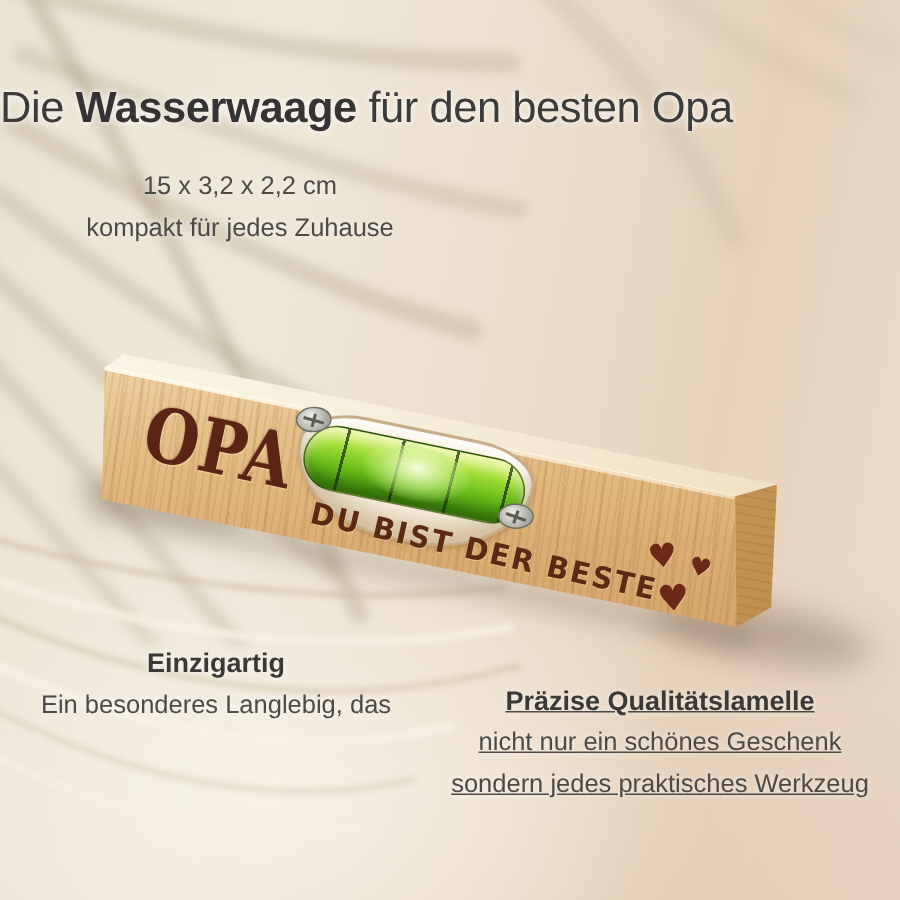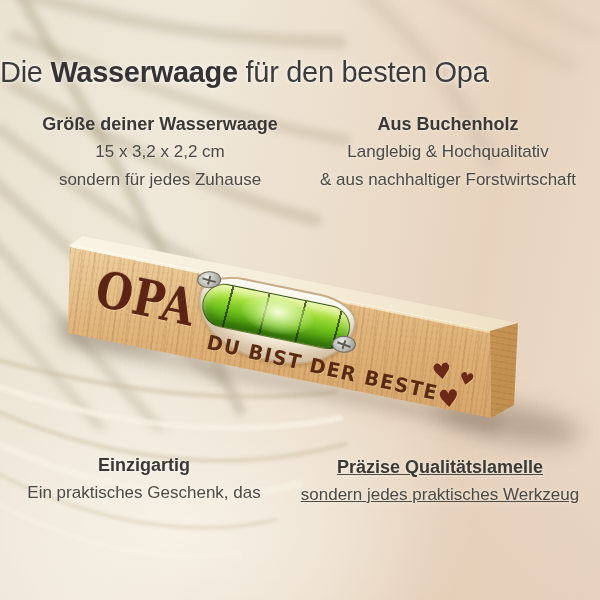--- a/index.html
+++ b/index.html
@@ -18,21 +18,21 @@
   .title{position:absolute;left:0;top:36px;width:600px;text-align:left;
     font-size:29px;letter-spacing:-0.3px;color:#3c3b38;
     text-shadow:0 0 5px rgba(255,255,255,0.95),0 0 1px rgba(255,255,255,0.9);margin-top:20px;}
   .title b{font-weight:bold;color:#353432;}
   .info{position:absolute;text-align:center;color:#4c4a45;
     text-shadow:0 0 4px rgba(255,255,255,0.6);}
   .info .hd{font-weight:bold;font-size:18px;color:#3a3935;line-height:28px;}
   .info .ln{font-size:17px;line-height:27.5px;}
   .info.tl{left:12px;top:110px;width:296px;}
   .info.tr{left:300px;top:110px;width:296px;}
-  .info.bl{left:8px;top:451px;width:272px;}
+  .info.bl{left:8px;top:428px;width:272px;}
   .info.br{left:290px;top:453px;width:300px;text-decoration:underline;}
 
   
   .lvl{position:absolute;left:58px;top:228px;width:480px;height:215px;}
   .face{position:absolute;left:0;top:0;width:480px;height:215px;}
   .face.top{clip-path:polygon(24px 8px,460px 95px,432px 103px,12px 17px);
     background:linear-gradient(100deg,#faf4e6 0%,#f6eeda 45%,#eedfc2 100%);}
   .face.front{clip-path:polygon(12px 17px,432px 103px,433px 190px,10px 105px);
     background:
       repeating-linear-gradient(99deg,rgba(146,96,42,0.13) 0 1.4px,rgba(0,0,0,0) 1.4px 5px),
@@ -132,35 +132,30 @@
       <path d="M8,72 C120,120 240,136 355,104" stroke="rgba(206,192,162,0.45)" stroke-width="5"></path>
       <path d="M0,100 C105,150 210,168 310,144" stroke="rgba(247,241,227,0.75)" stroke-width="7"></path>
       <path d="M0,130 C95,180 195,200 285,180" stroke="rgba(210,196,166,0.40)" stroke-width="4"></path>
       <path d="M0,160 C85,205 170,225 250,212" stroke="rgba(247,241,227,0.6)" stroke-width="5"></path>
     </g>
   </svg>
 
   <div class="title"><span>Die </span><b>Wasserwaage</b><span> für den besten Opa</span></div>
 
   <div class="info tl">
-    <div class="hd">Größe deiner Wasserwaage</div>
     <div class="ln">15 x 3,2 x 2,2 cm</div>
-    <div class="ln">sondern für jedes Zuhause</div>
-  </div>
-  <div class="info tr">
-    <div class="hd">Aus Buchenholz</div>
-    <div class="ln">Langlebig &amp; Hochqualitativ</div>
-    <div class="ln">&amp; aus nachhaltiger Forstwirtschaft</div>
+    <div class="ln">kompakt für jedes Zuhause</div>
   </div>
   <div class="info bl">
     <div class="hd">Einzigartig</div>
-    <div class="ln">Ein praktisches Geschenk, das</div>
+    <div class="ln">Ein besonderes Langlebig, das</div>
   </div>
   <div class="info br">
     <div class="hd">Präzise Qualitätslamelle</div>
+    <div class="ln">nicht nur ein schönes Geschenk</div>
     <div class="ln">sondern jedes praktisches Werkzeug</div>
   </div>
 
   <div class="shadow sh-strip"></div>
   <div class="shadow sh-left"></div>
   <div class="shadow sh-right"></div>
 
   <div class="lvl">
     <div class="face lend"></div>
     <div class="face top"></div>

